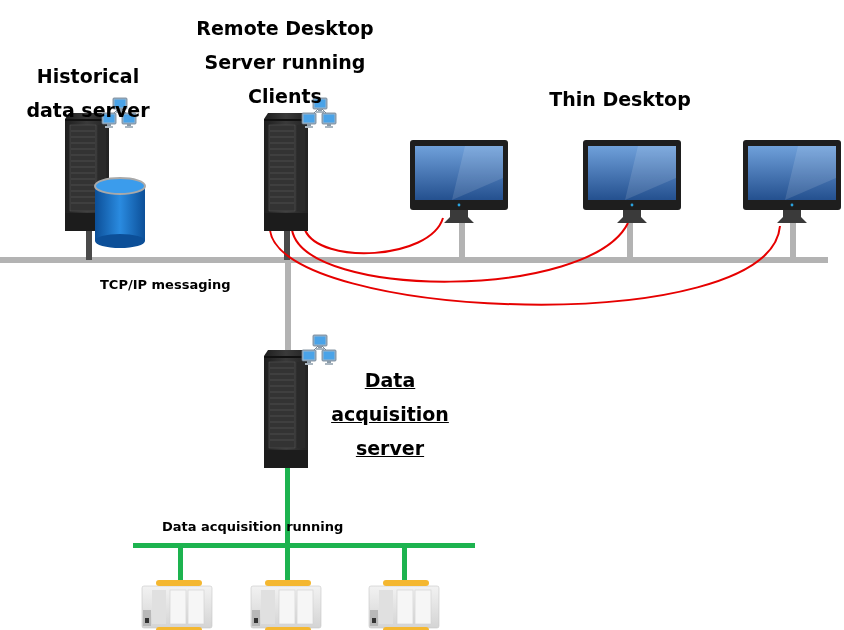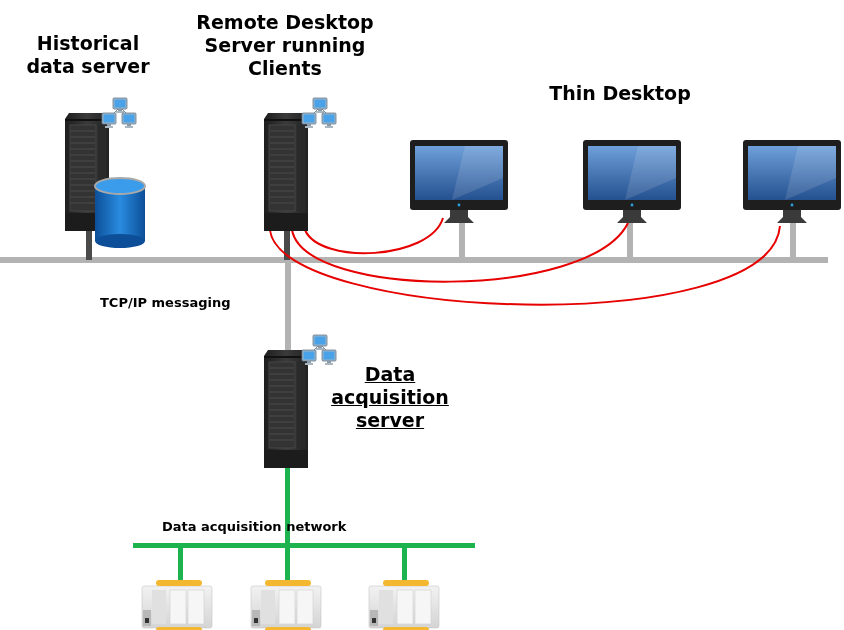--- a/index.html
+++ b/index.html
@@ -1,20 +1,20 @@
 <!DOCTYPE html>
 <html><head>
 <meta charset="utf-8">
 <style>
   html, body { margin: 0; padding: 0; background: #ffffff; }
   body { width: 844px; height: 630px; position: relative; overflow: hidden;
          font-family: "DejaVu Sans", sans-serif; }
   svg.diagram { position: absolute; left: 0; top: 0; }
   .lbl { position: absolute; color: #000; text-align: center; font-weight: bold;
-         font-family: "DejaVu Sans", sans-serif; line-height: 23px; font-size: 19px; white-space: pre-line; }
+         font-family: "DejaVu Sans", sans-serif; line-height: 34px; font-size: 19px; white-space: pre-line; }
   .small { position: absolute; color: #000; font-weight: bold; font-size: 13px;
            font-family: "DejaVu Sans", sans-serif; white-space: nowrap; }
 </style>
 </head>
 <body>
 
 <svg class="diagram" width="844" height="630" viewBox="0 0 844 630">
   <defs>
     <linearGradient id="srv" x1="0" x2="1" y1="0" y2="0">
       <stop offset="0" stop-color="#1e1e1e"></stop>
@@ -146,23 +146,23 @@
       <use href="#plcunit"></use>
     </g>
   <g transform="translate(251,580)">
       <use href="#plcunit"></use>
     </g>
   <g transform="translate(369,580)">
       <use href="#plcunit"></use>
     </g>
 </svg>
 
-<div class="lbl" style="left:18px; top:32px; width:140px;">Historical
+<div class="lbl" style="left:18px; top:59px; width:140px;">Historical
 data server</div>
 <div class="lbl" style="left:185px; top:11px; width:200px;">Remote Desktop
 Server running
 Clients</div>
 <div class="lbl" style="left:545px; top:82px; width:150px;">Thin Desktop</div>
-<div class="small" style="left:100px; top:277px;margin-top:18px;">TCP/IP messaging</div>
+<div class="small" style="left:100px; top:277px;">TCP/IP messaging</div>
 <div class="lbl" style="left:320px; top:363px; width:140px;text-decoration:underline;">Data
 acquisition
 server</div>
-<div class="small" style="left:162px; top:519px;">Data acquisition network</div>
+<div class="small" style="left:162px; top:519px;">Data acquisition running</div>
 
 </body></html>

